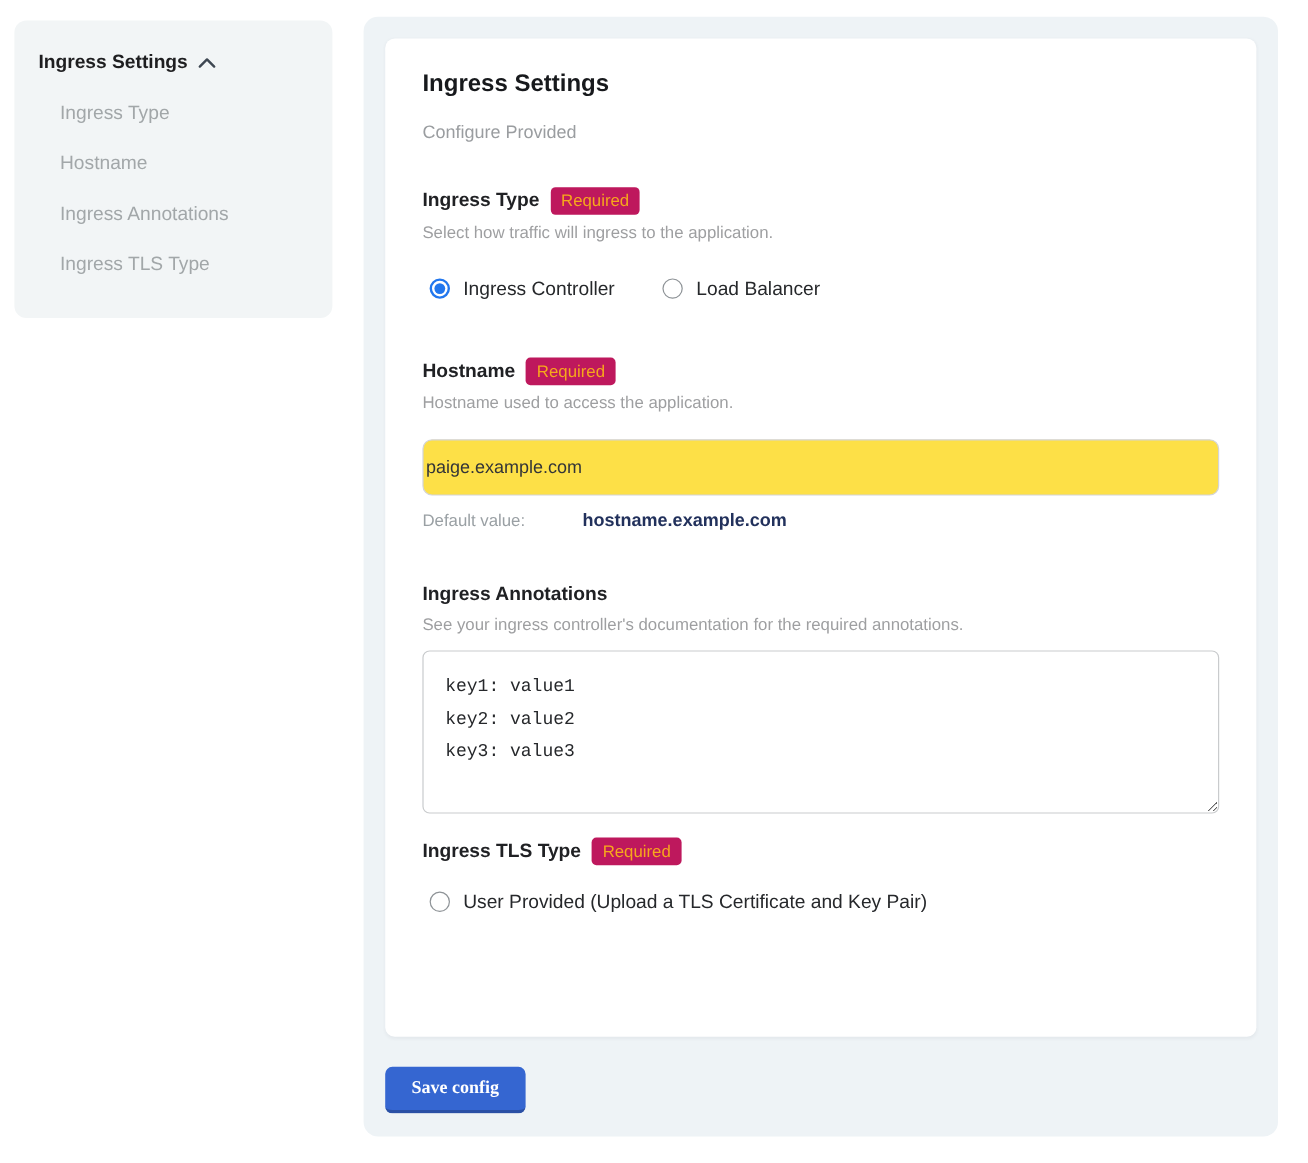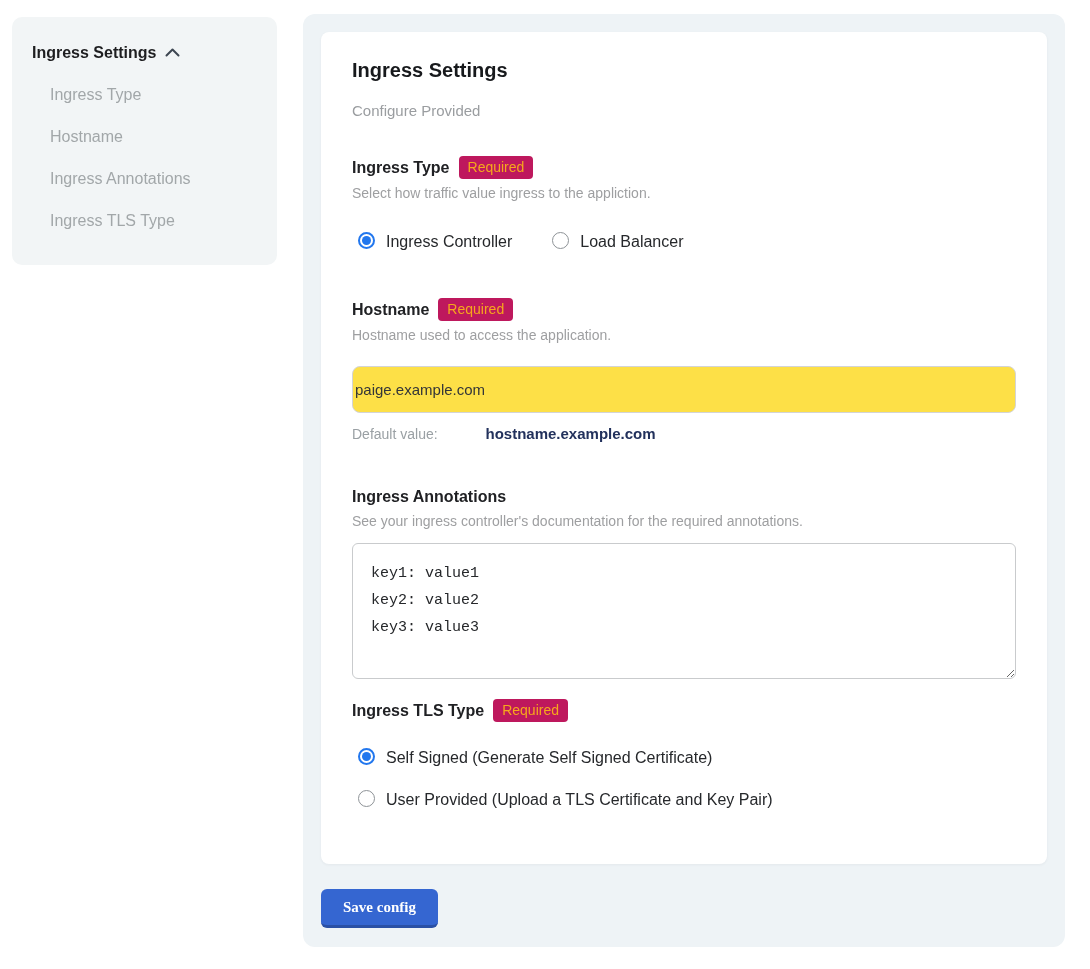--- a/index.html
+++ b/index.html
@@ -193,21 +193,21 @@
 <main class="panel">
   <section class="card">
     <h1 class="card-title">Ingress Settings</h1>
     <p class="card-subtitle">Configure Provided</p>
 
     <div class="field mt-36">
       <div class="label-row">
         <span class="flabel">Ingress Type</span>
         <span class="req-badge">Required</span>
       </div>
-      <p class="help">Select how traffic value ingress to the appliction.</p>
+      <p class="help">Select how traffic will ingress to the application.</p>
       <div class="radio-row horizontal mt-30">
         <label class="radio-opt">
           <span class="radio checked"></span>
           <span>Ingress Controller</span>
         </label>
         <label class="radio-opt">
           <span class="radio"></span>
           <span>Load Balancer</span>
         </label>
       </div>
@@ -231,26 +231,20 @@
       <textarea class="annotations-area" spellcheck="false" style="">key1: value1
 key2: value2
 key3: value3</textarea>
     </div>
 
     <div class="field mt-20">
       <div class="label-row">
         <span class="flabel">Ingress TLS Type</span>
         <span class="req-badge">Required</span>
       </div>
-      <div class="radio-row mt-26">
-        <label class="radio-opt">
-          <span class="radio checked"></span>
-          <span>Self Signed (Generate Self Signed Certificate)</span>
-        </label>
-      </div>
       <div class="radio-row mt-22">
         <label class="radio-opt">
           <span class="radio"></span>
           <span>User Provided (Upload a TLS Certificate and Key Pair)</span>
         </label>
       </div>
     </div>
   </section>
 
   <button class="save-btn">Save config</button>

